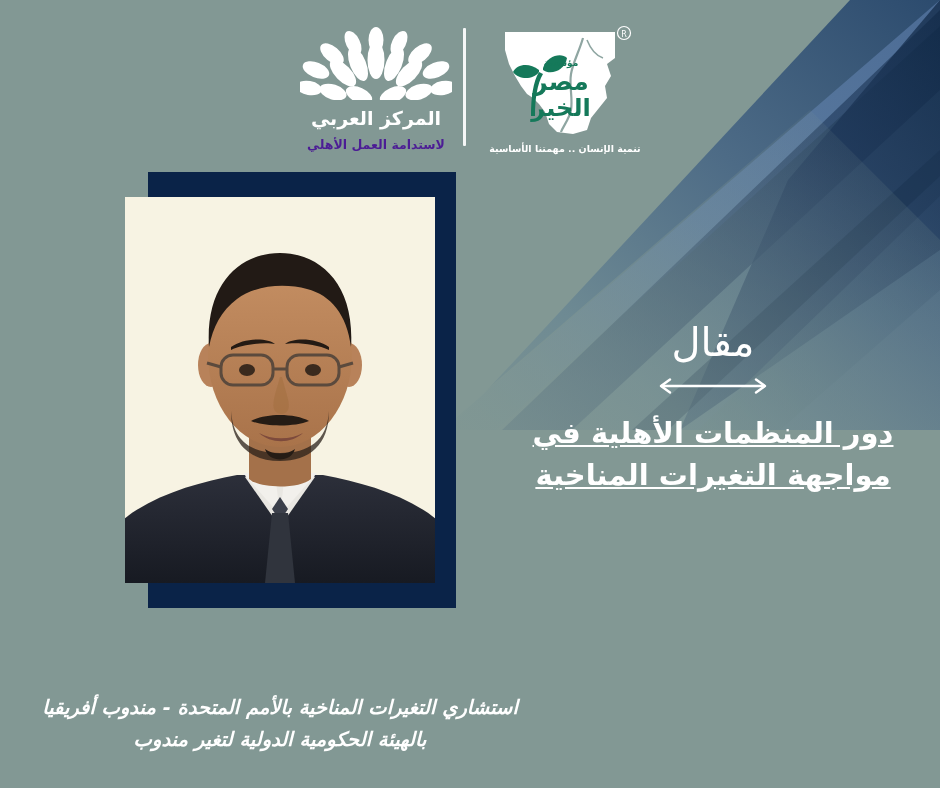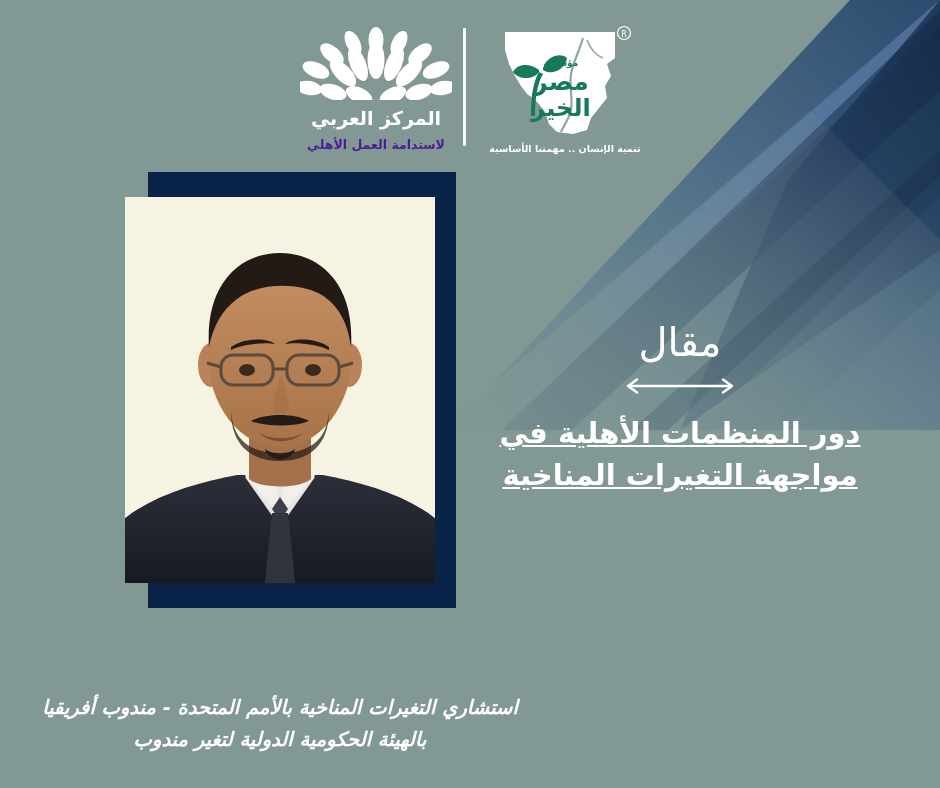--- a/index.html
+++ b/index.html
@@ -54,21 +54,21 @@
     background:#0a2348;
   }
   .photo{
     position:absolute;left:125px;top:197px;width:310px;height:386px;
     background:#f7f3e3;overflow:hidden;
   }
   .photo svg{display:block;}
 
   
   .article{
-    position:absolute;left:465px;top:320px;width:430px;
+    position:absolute;left:498px;top:320px;width:430px;
     text-align:center;color:#ffffff;
   }
   .article-kicker{
     font-size:40px;font-weight:400;line-height:1.1;letter-spacing:1px;
     color:#ffffff;margin:0;
   }
   .arrow-divider{
     width:124px;height:16px;margin:14px auto 18px auto;
   }
   .arrow-divider svg{display:block;}

